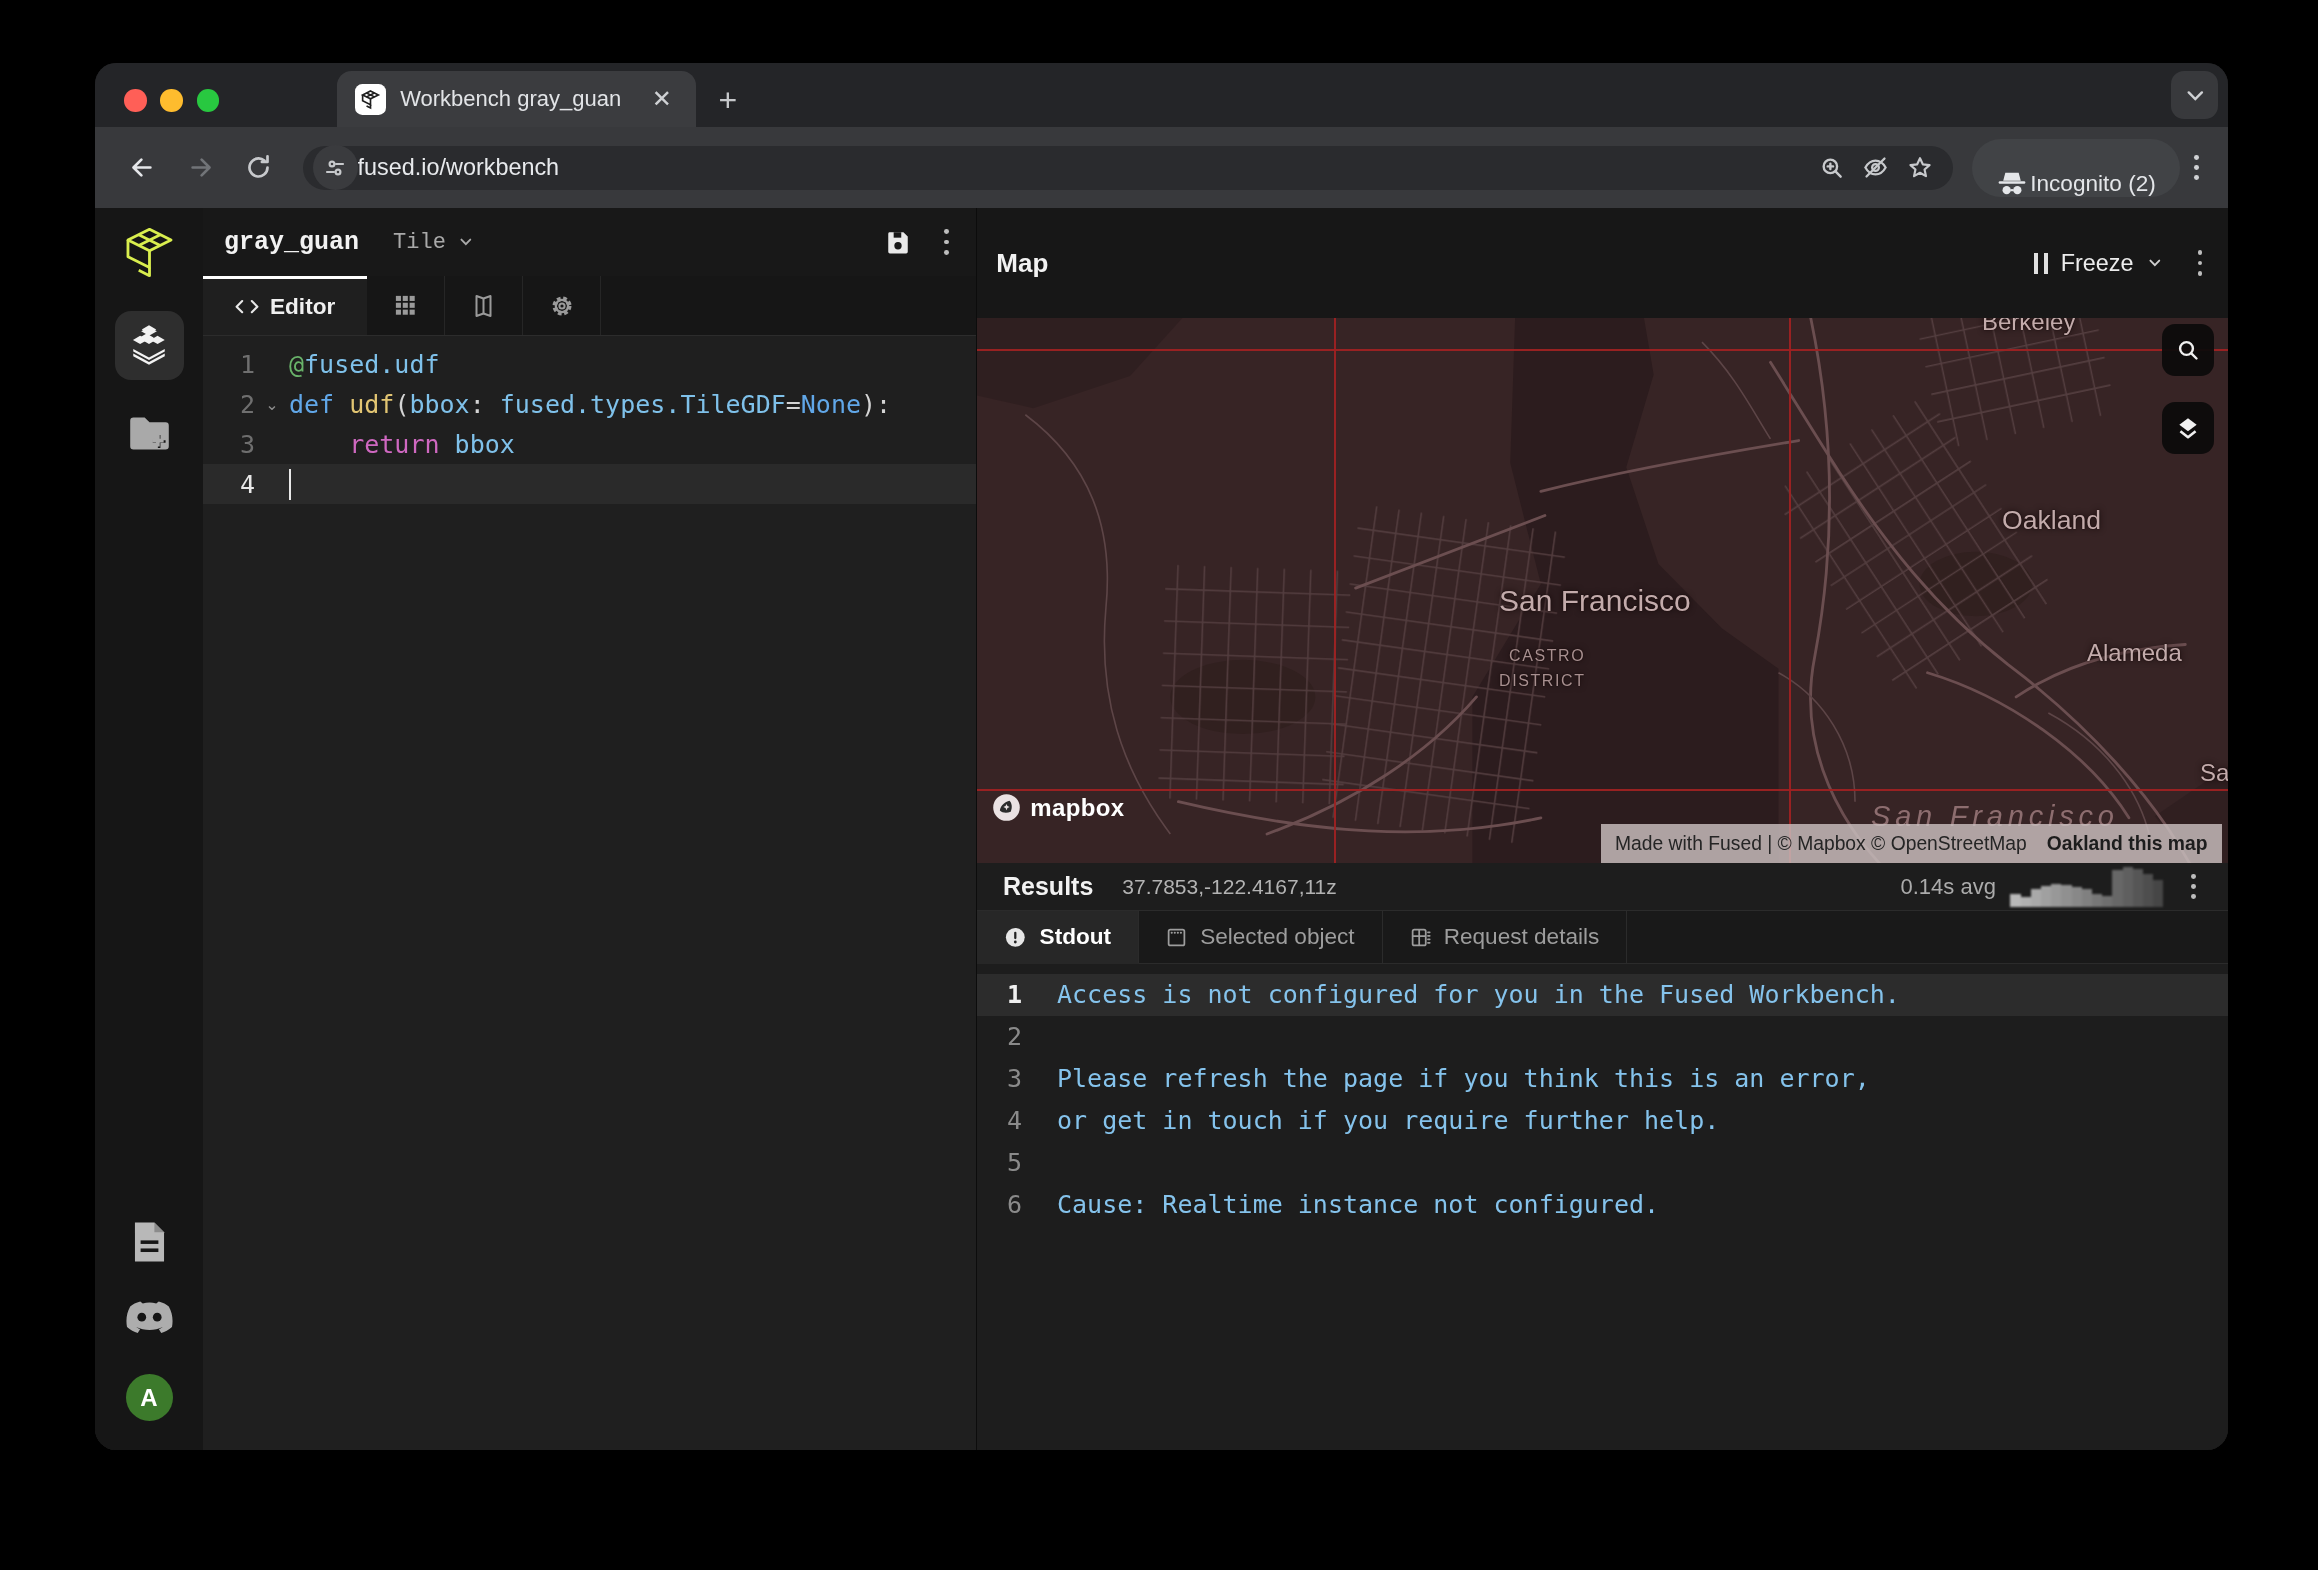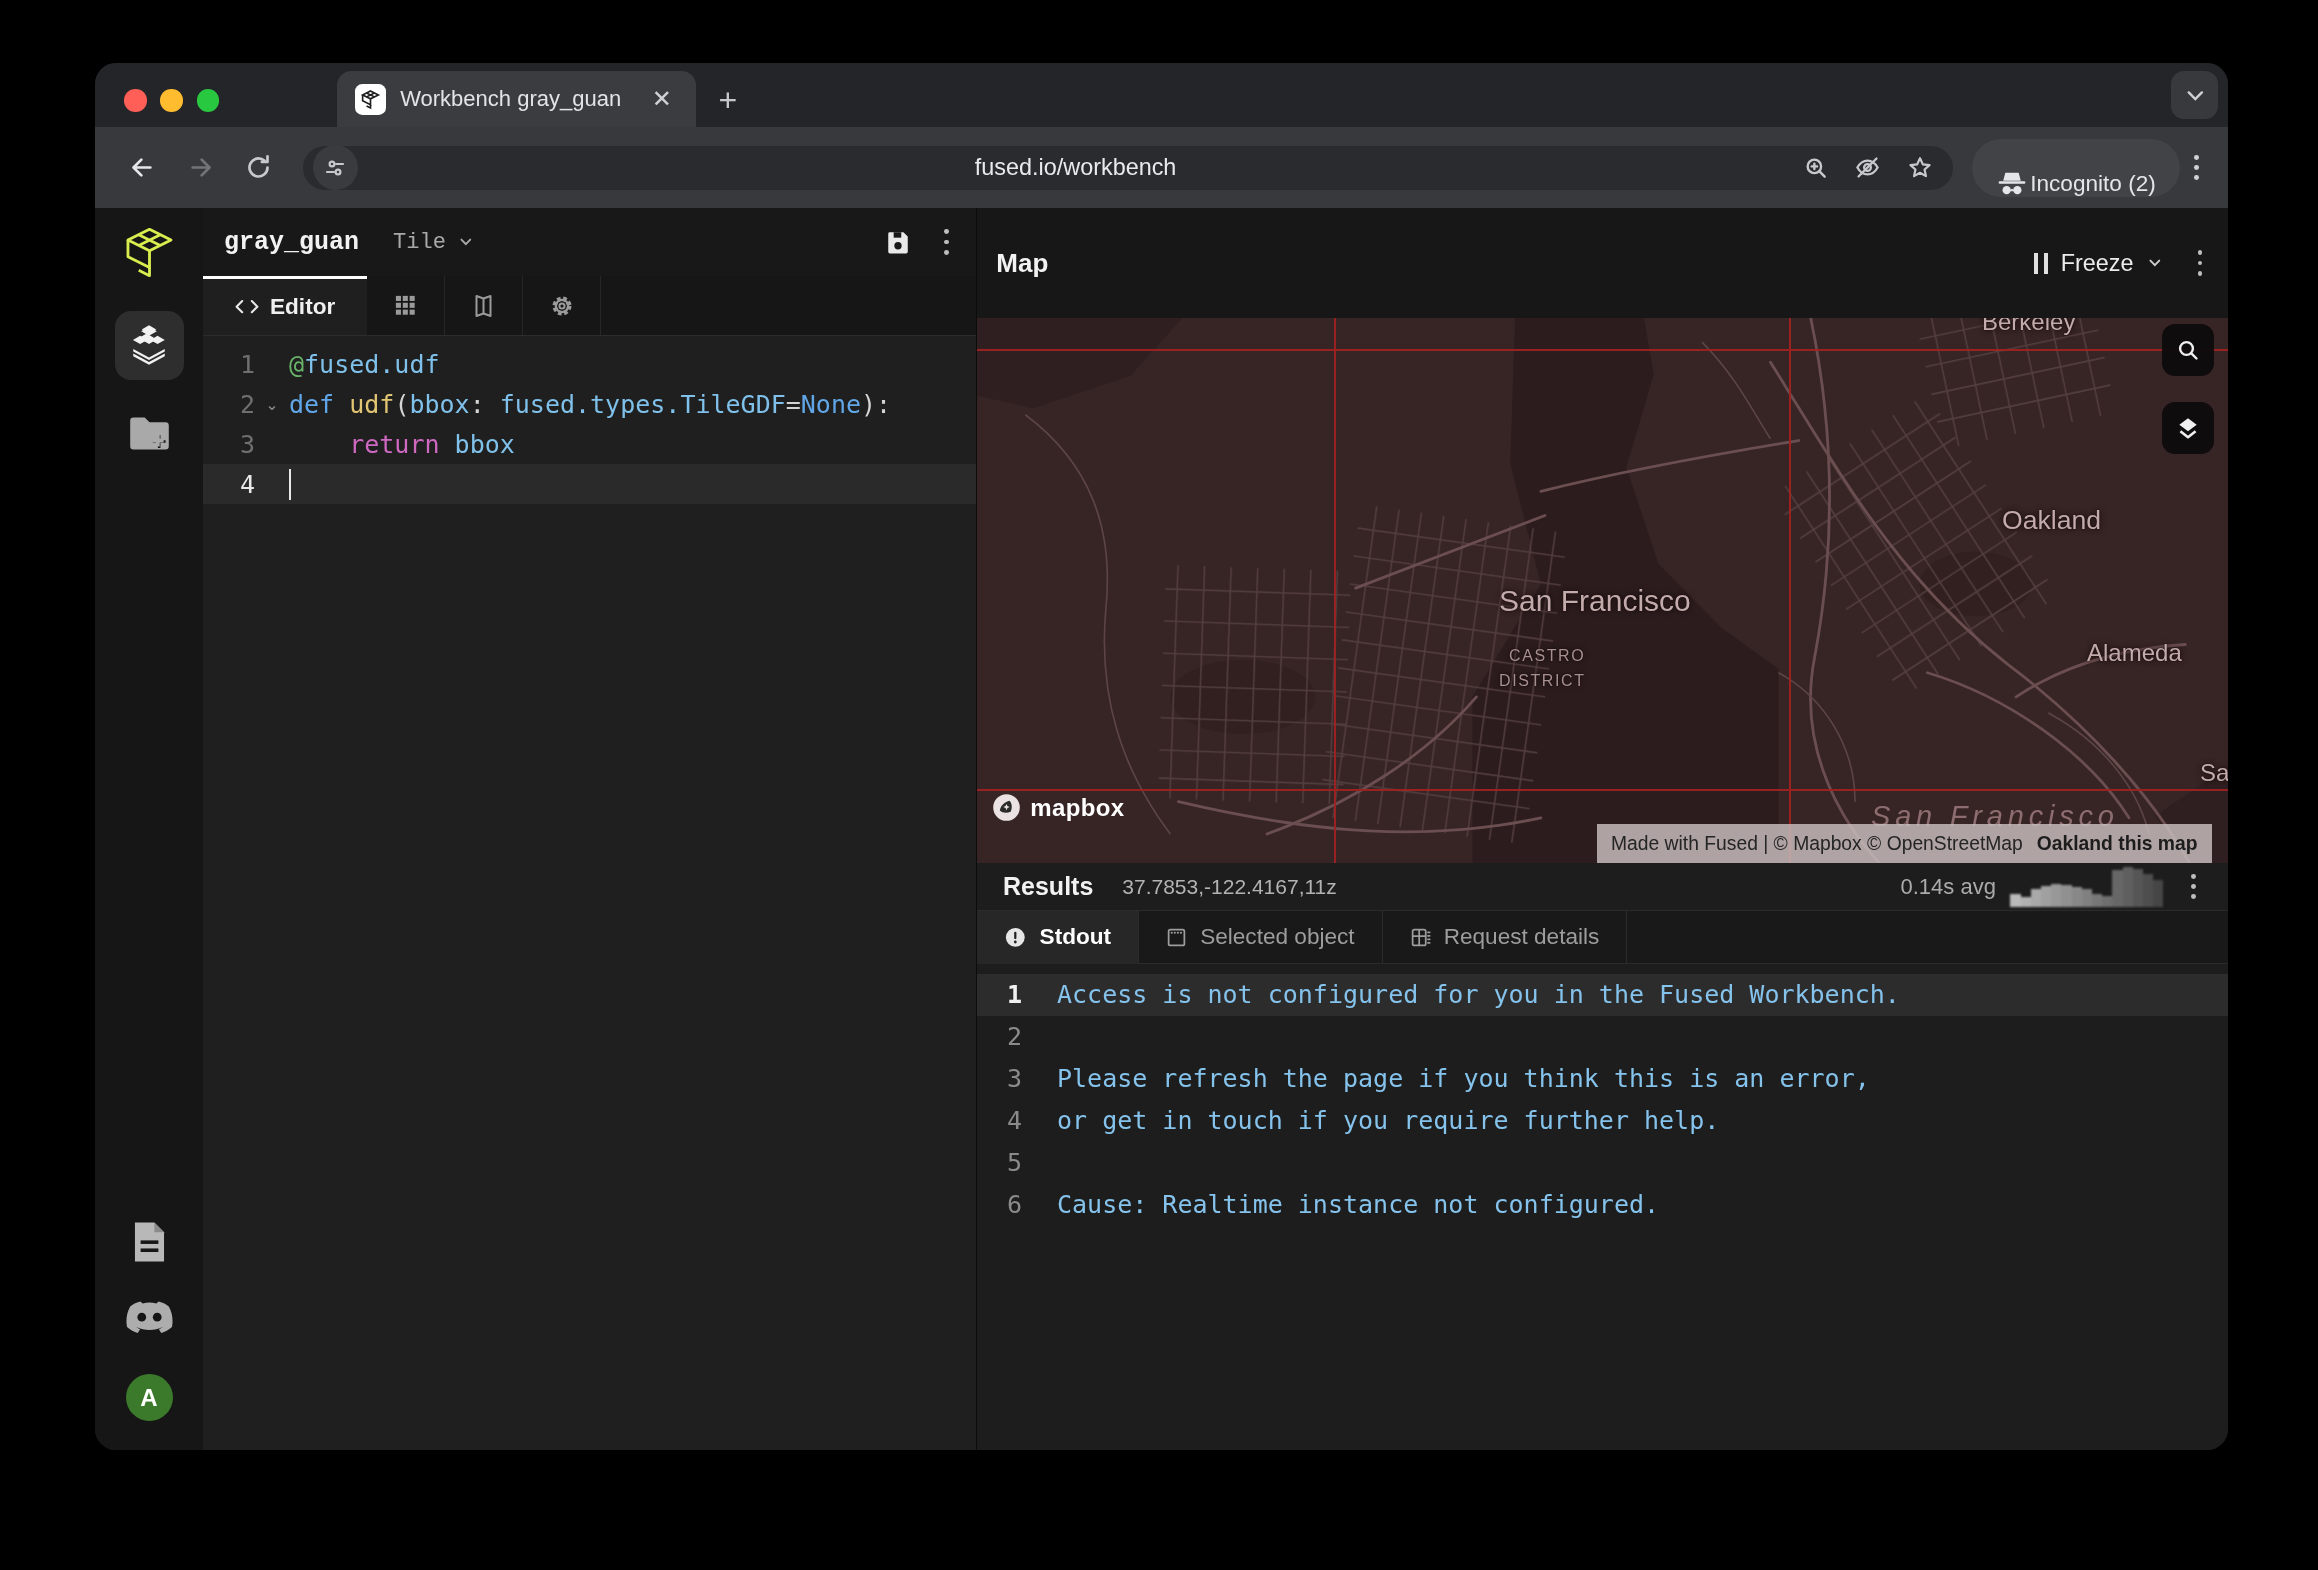--- a/index.html
+++ b/index.html
@@ -20,21 +20,21 @@
   .favicon { width:31px; height:31px; border-radius:7.3px; background:#fff; display:flex; align-items:center; justify-content:center; flex:none; }
   .tab-title { color:#e2e4e7; font-size:22px; flex:1; white-space:nowrap; overflow:hidden; }
   .tab-close { color:#cfd1d4; font-size:24px; line-height:1; padding:3.2px 6.4px; }
   .newtab { color:#c6c8cb; font-size:32px; margin:0 0 11.3px 22.6px; line-height:1; }
   .strip-chevron { position:absolute; right:9.7px; top:8px; width:47px; height:48px; border-radius:13px;
                    background:#38393c; display:flex; align-items:center; justify-content:center; }
 
   .toolbar { height:81px; background:#38393c; display:flex; align-items:center; padding:0 22.6px; gap:8px; flex:none; }
   .navbtn { width:50px; height:50px; border-radius:50%; display:flex; align-items:center; justify-content:center; flex:none; }
   .omnibox { flex:1; height:44px; margin:0 11.3px; background:#2a2b2e; border-radius:28px;
-             display:flex; align-items:center; padding:0 11.3px 0 9.7px; gap:8px; min-width:0;text-align:center; }
+             display:flex; align-items:center; padding:0 11.3px 0 9.7px; gap:0; min-width:0; }
   .site-chip { width:45px; height:45px; border-radius:50%; background:#3a3b3e; display:flex; align-items:center; justify-content:center; flex:none; }
   .url { color:#e8eaed; font-size:23.4px; flex:1; white-space:nowrap; overflow:hidden; }
   .boxicon { width:44px; height:44px; display:flex; align-items:center; justify-content:center; flex:none; }
   .incog { height:58px; border-radius:29px; background:#414346; display:flex; align-items:flex-end;
            gap:2px; padding:0 24px; flex:none; }
   .incog span { color:#e4e6e9; font-size:22.6px; }
   .kebab { display:flex; flex-direction:column; gap:5.6px; align-items:center; padding:6.4px; }
   .kebab i { width:4.8px; height:4.8px; border-radius:50%; background:#cfd1d4; }
 
   
@@ -81,22 +81,22 @@
 
   .map-view { height:545px; position:relative; overflow:hidden; background:#372425; flex:none; }
   .map-svg { position:absolute; inset:0; width:100%; height:100%; }
   .redline { position:absolute; background:rgba(158,34,34,.95); z-index:2; }
   .maplabel { position:absolute; color:#c3abab; text-shadow:0 0 6.4px rgba(20,8,8,.9), 0 0 1.6px rgba(20,8,8,.9);
               z-index:3; white-space:nowrap; }
   .map-btn { position:absolute; width:52px; height:52px; border-radius:13px; background:rgba(12,11,11,.94);
              display:flex; align-items:center; justify-content:center; z-index:6; }
   .mapbox-logo { position:absolute; left:14.5px; top:475px; display:flex; align-items:center; gap:9.7px; z-index:6; }
   .mapbox-logo b { color:#fff; font-size:24px; font-weight:bold; letter-spacing:0.4px; }
-  .attrib { position:absolute; right:16px; top:506px; height:39px; background:rgba(202,192,192,.82);
-            display:flex; align-items:center; padding:0 14.5px; gap:14px; z-index:5; }
+  .attrib { position:absolute; right:6px; top:506px; height:39px; background:rgba(202,192,192,.82);
+            display:flex; align-items:center; padding:0 14.5px; gap:20px; z-index:5; }
   .attrib span { color:#252525; font-size:19.3px; }
   .attrib b { color:#1d1d1d; font-size:19.3px; }
   .water-label { position:absolute; left:894px; top:482px; font-style:italic; color:#8d6d6f; font-size:29px;
                  z-index:4; letter-spacing:4.8px; }
 
   .results { flex:1; display:flex; flex-direction:column; background:#1d1d1d; min-height:0; }
   .res-header { height:48px; display:flex; align-items:center; padding:0 26px; border-bottom:0.8px solid #2b2b2b; flex:none; }
   .res-title { color:#f2f2f2; font-size:25px; font-weight:bold; }
   .res-coords { margin-left:29px; color:#b3b3b3; font-size:21px; }
   .res-header .spacer { flex:1; }

